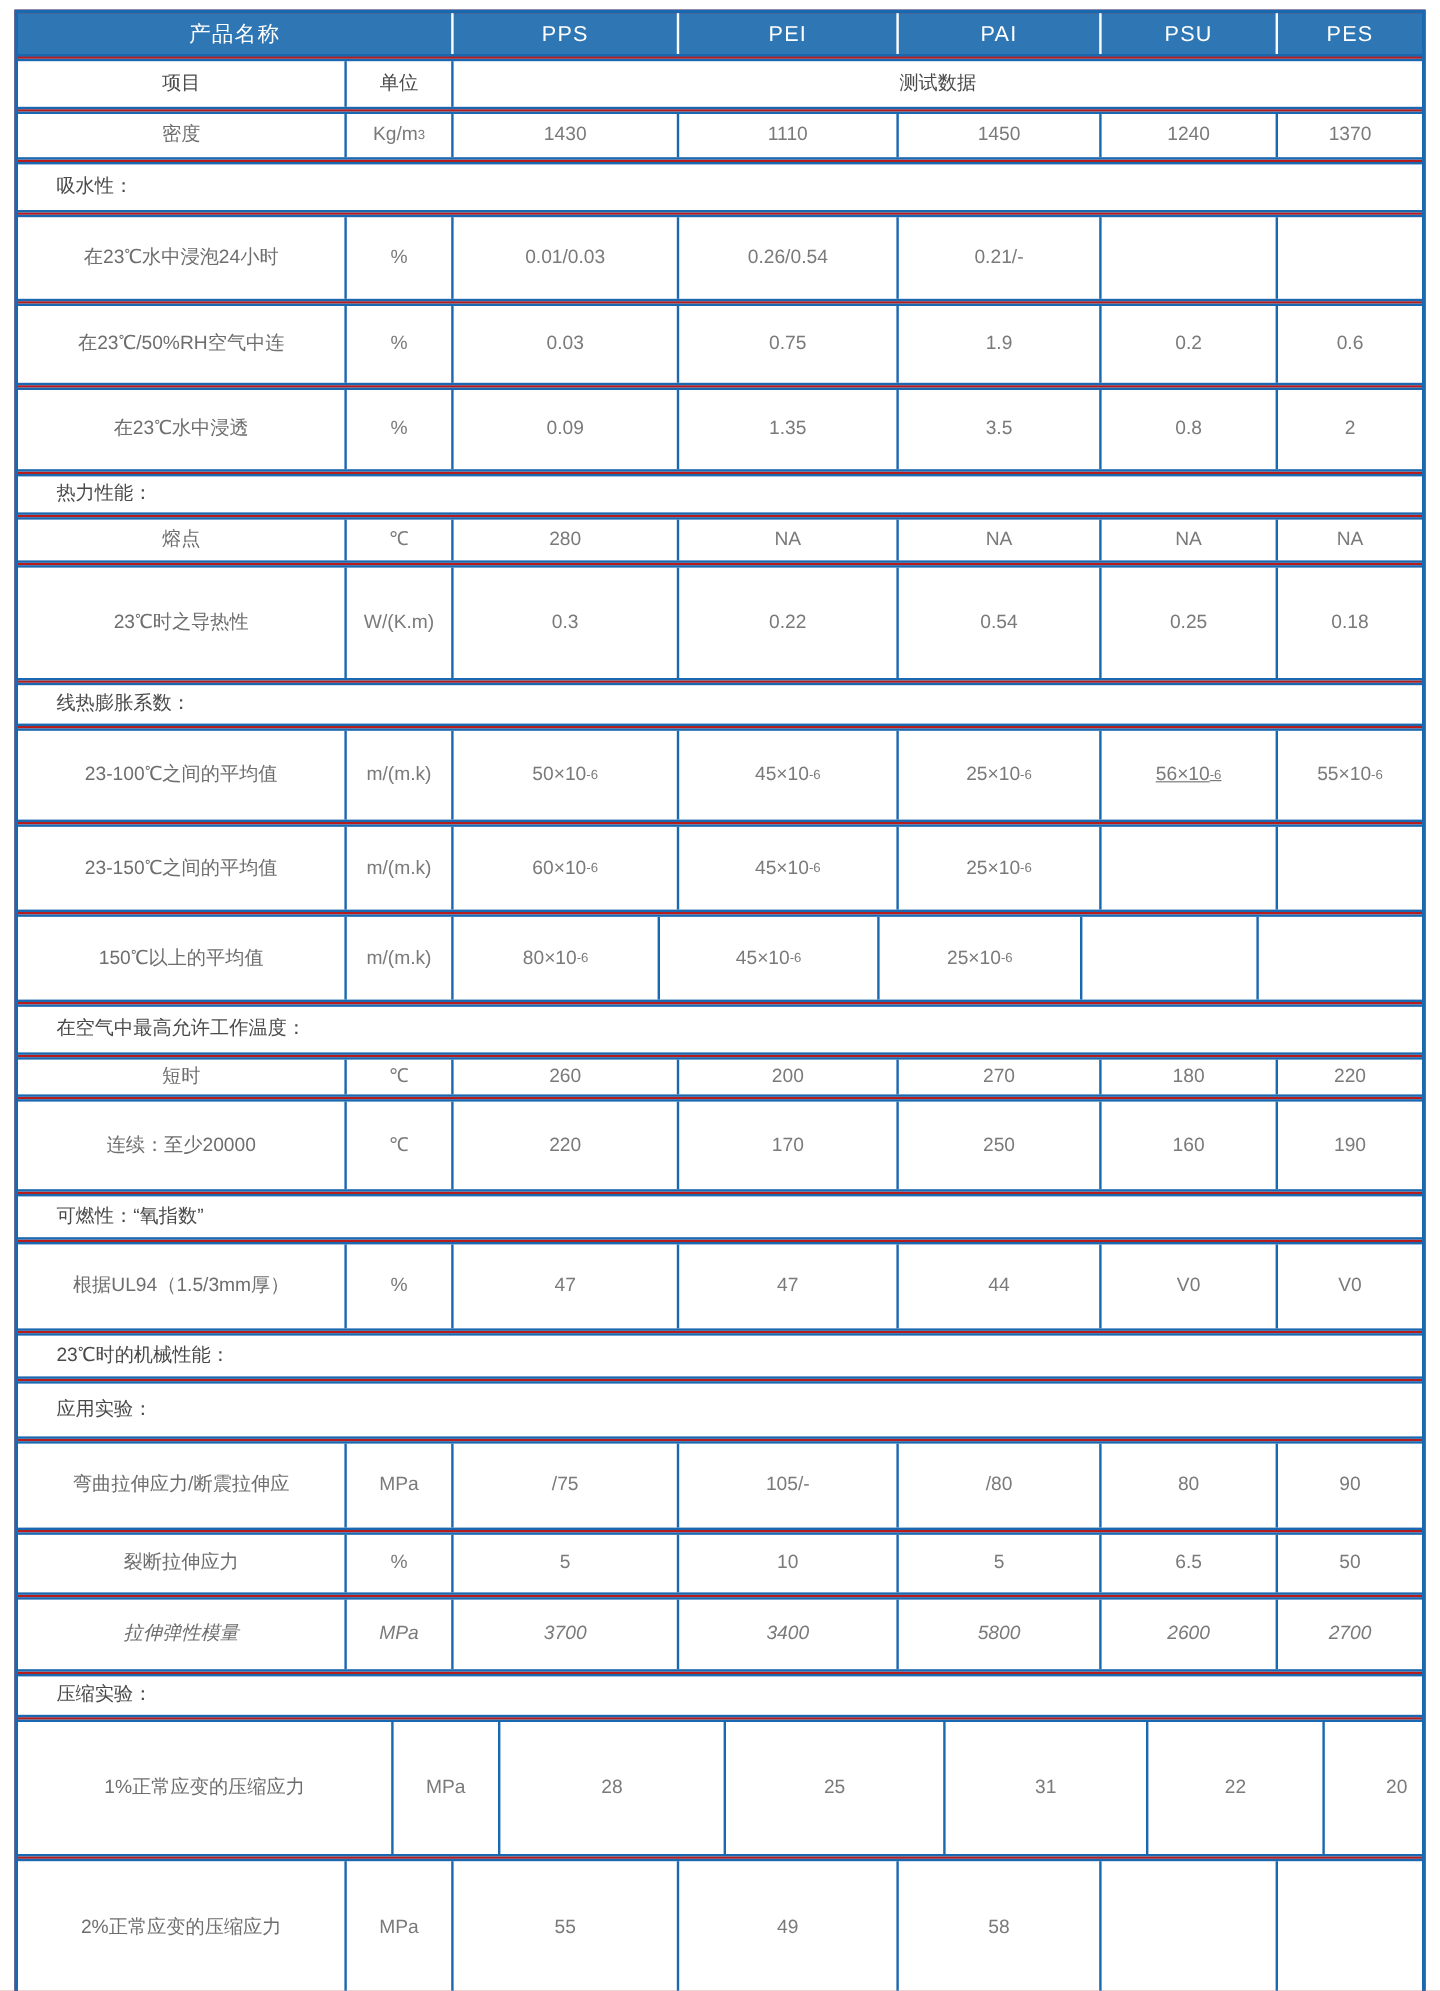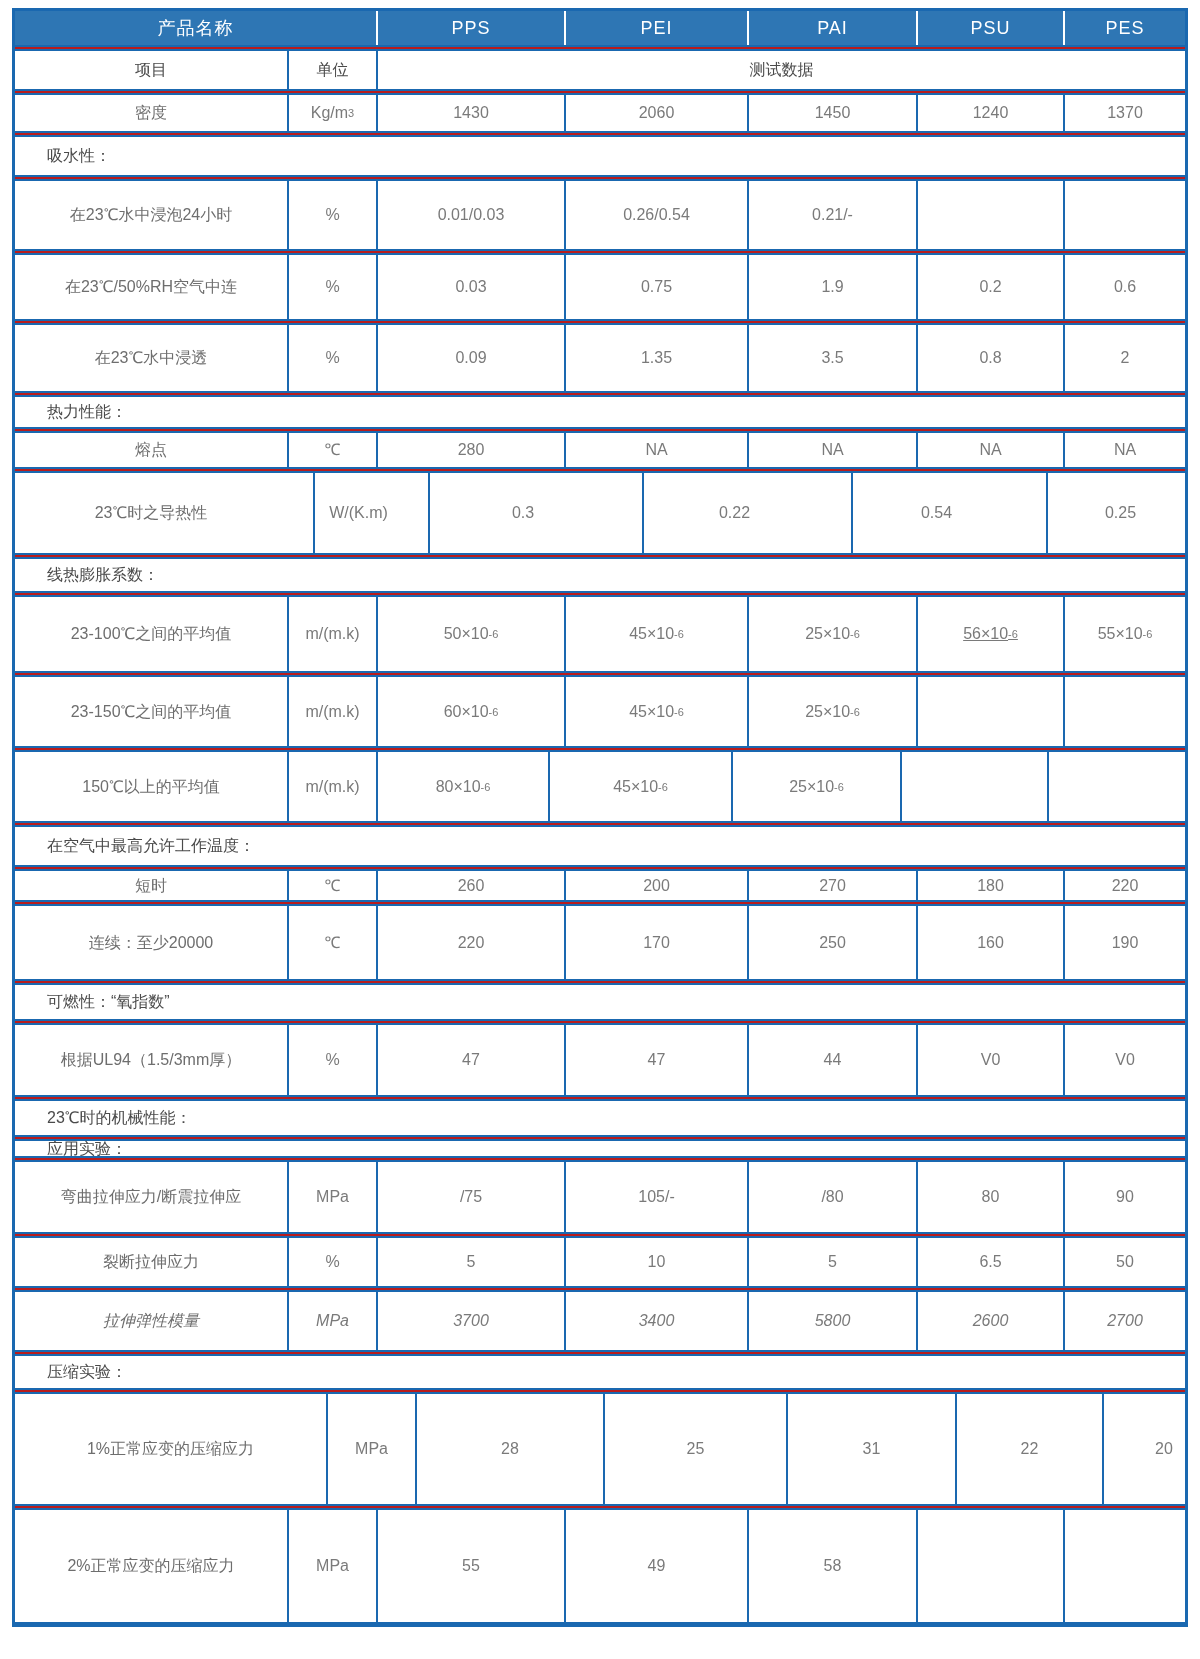--- a/index.html
+++ b/index.html
@@ -65,21 +65,21 @@
     </div>
     <div class="row subhead" style="height: 42px;">
       <div class="cell " style="width: 272px; flex: 0 0 auto;">项目</div>
       <div class="cell " style="width: 89px; flex: 0 0 auto;">单位</div>
       <div class="cell " style="width: 809px; flex: 0 0 auto;">测试数据</div>
     </div>
     <div class="row data-row" style="height: 40px;">
       <div class="cell label-cell" style="width: 272px; flex: 0 0 auto;">密度</div>
       <div class="cell rich" style="width: 89px; flex: 0 0 auto;">Kg/m<sup>3</sup></div>
       <div class="cell rich" style="width: 188px; flex: 0 0 auto;">1430</div>
-      <div class="cell rich" style="width: 183px; flex: 0 0 auto;">2060</div>
+      <div class="cell rich" style="width: 183px; flex: 0 0 auto;">1110</div>
       <div class="cell rich" style="width: 169px; flex: 0 0 auto;">1450</div>
       <div class="cell rich" style="width: 147px; flex: 0 0 auto;">1240</div>
       <div class="cell rich" style="width: 122px; flex: 0 0 auto;">1370</div>
     </div>
     <div class="row section-row" style="height: 42px;">
       <div class="cell section-cell" style="width: 1170px; flex: 0 0 auto;">吸水性：</div>
     </div>
     <div class="row data-row" style="height: 72px;">
       <div class="cell label-cell" style="width: 272px; flex: 0 0 auto;">在23℃水中浸泡24小时</div>
       <div class="cell rich" style="width: 89px; flex: 0 0 auto;">%</div>
@@ -112,21 +112,21 @@
     </div>
     <div class="row data-row" style="height: 38px;">
       <div class="cell label-cell" style="width: 272px; flex: 0 0 auto;">熔点</div>
       <div class="cell rich" style="width: 89px; flex: 0 0 auto;">℃</div>
       <div class="cell rich" style="width: 188px; flex: 0 0 auto;">280</div>
       <div class="cell rich" style="width: 183px; flex: 0 0 auto;">NA</div>
       <div class="cell rich" style="width: 169px; flex: 0 0 auto;">NA</div>
       <div class="cell rich" style="width: 147px; flex: 0 0 auto;">NA</div>
       <div class="cell rich" style="width: 122px; flex: 0 0 auto;">NA</div>
     </div>
-    <div class="row data-row" style="height: 84px; gap: 26px;">
+    <div class="row data-row" style="height: 96px;">
       <div class="cell label-cell" style="width: 272px; flex: 0 0 auto;">23℃时之导热性</div>
       <div class="cell rich" style="width: 89px; flex: 0 0 auto;">W/(K.m)</div>
       <div class="cell rich" style="width: 188px; flex: 0 0 auto;">0.3</div>
       <div class="cell rich" style="width: 183px; flex: 0 0 auto;">0.22</div>
       <div class="cell rich" style="width: 169px; flex: 0 0 auto;">0.54</div>
       <div class="cell rich" style="width: 147px; flex: 0 0 auto;">0.25</div>
       <div class="cell rich" style="width: 122px; flex: 0 0 auto;">0.18</div>
     </div>
     <div class="row section-row" style="height: 36px;">
       <div class="cell section-cell" style="width: 1170px; flex: 0 0 auto;">线热膨胀系数：</div>
@@ -187,21 +187,21 @@
       <div class="cell rich" style="width: 89px; flex: 0 0 auto;">%</div>
       <div class="cell rich" style="width: 188px; flex: 0 0 auto;">47</div>
       <div class="cell rich" style="width: 183px; flex: 0 0 auto;">47</div>
       <div class="cell rich" style="width: 169px; flex: 0 0 auto;">44</div>
       <div class="cell rich" style="width: 147px; flex: 0 0 auto;">V0</div>
       <div class="cell rich" style="width: 122px; flex: 0 0 auto;">V0</div>
     </div>
     <div class="row section-row" style="height: 38px;">
       <div class="cell section-cell" style="width: 1170px; flex: 0 0 auto;">23℃时的机械性能：</div>
     </div>
-    <div class="row section-row" style="height: 19px;">
+    <div class="row section-row" style="height: 48px;">
       <div class="cell section-cell" style="width: 1170px; flex: 0 0 auto;">应用实验：</div>
     </div>
     <div class="row data-row" style="height: 74px;">
       <div class="cell label-cell" style="width: 272px; flex: 0 0 auto;">弯曲拉伸应力/断震拉伸应</div>
       <div class="cell rich" style="width: 89px; flex: 0 0 auto;">MPa</div>
       <div class="cell rich" style="width: 188px; flex: 0 0 auto;">/75</div>
       <div class="cell rich" style="width: 183px; flex: 0 0 auto;">105/-</div>
       <div class="cell rich" style="width: 169px; flex: 0 0 auto;">/80</div>
       <div class="cell rich" style="width: 147px; flex: 0 0 auto;">80</div>
       <div class="cell rich" style="width: 122px; flex: 0 0 auto;">90</div>

